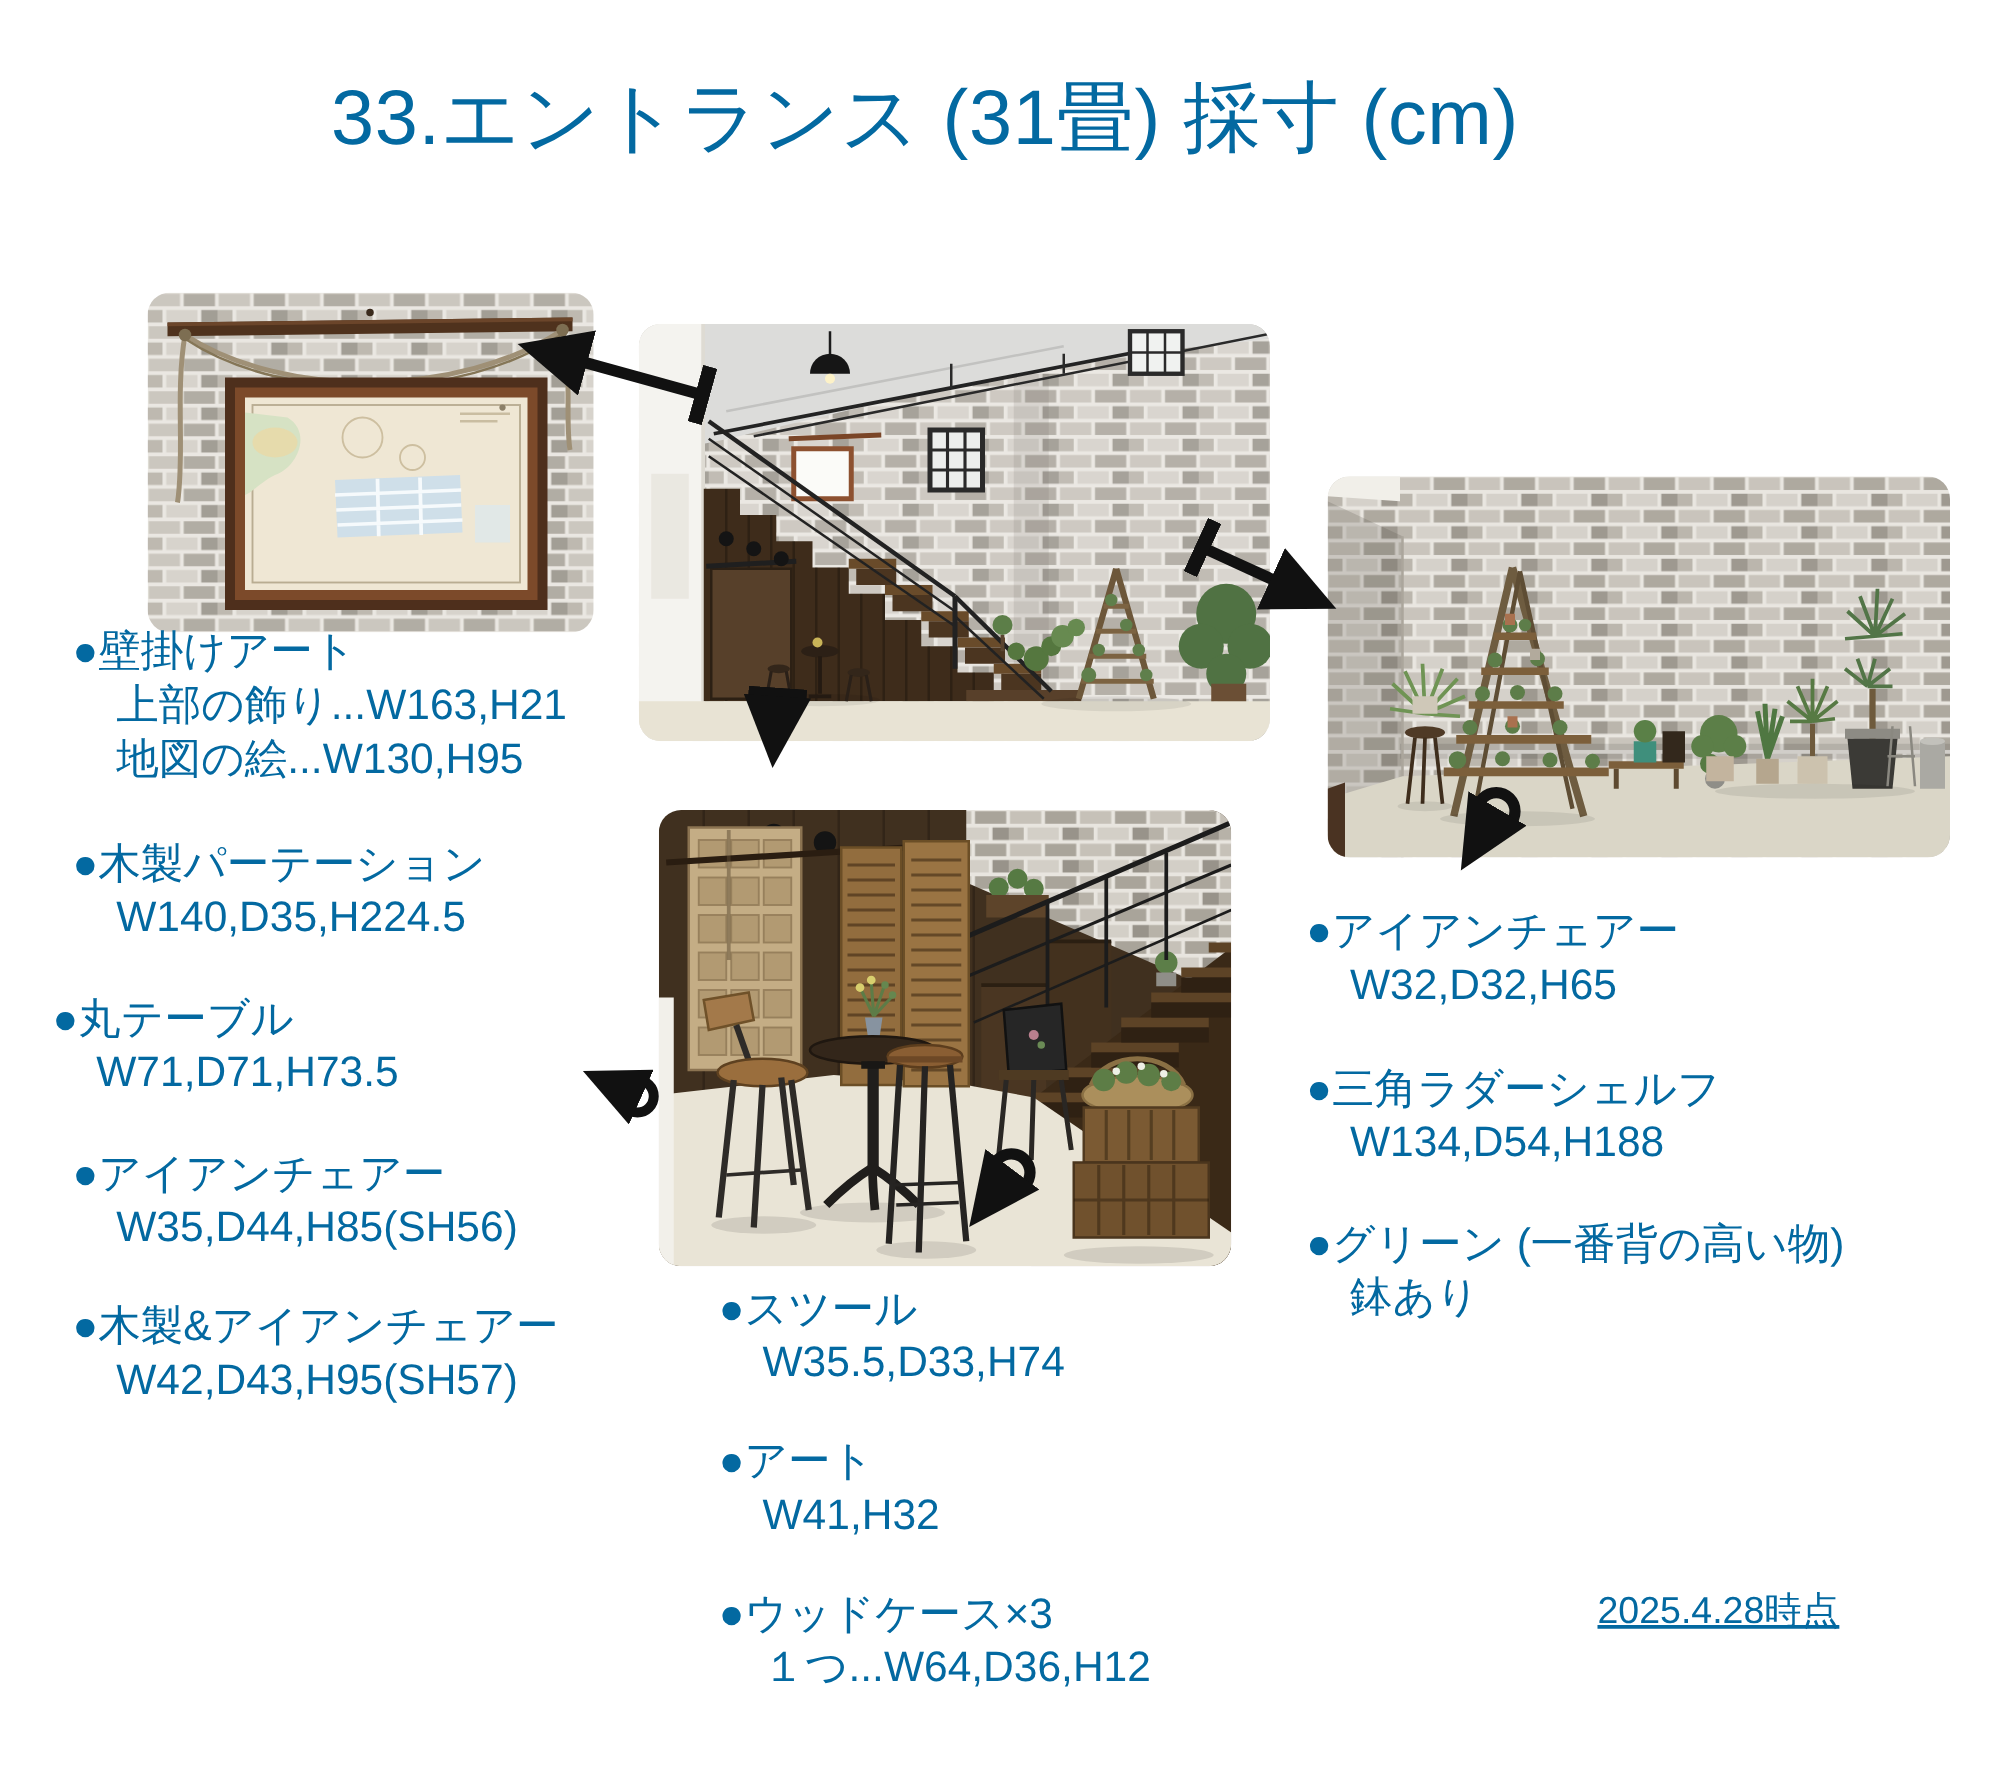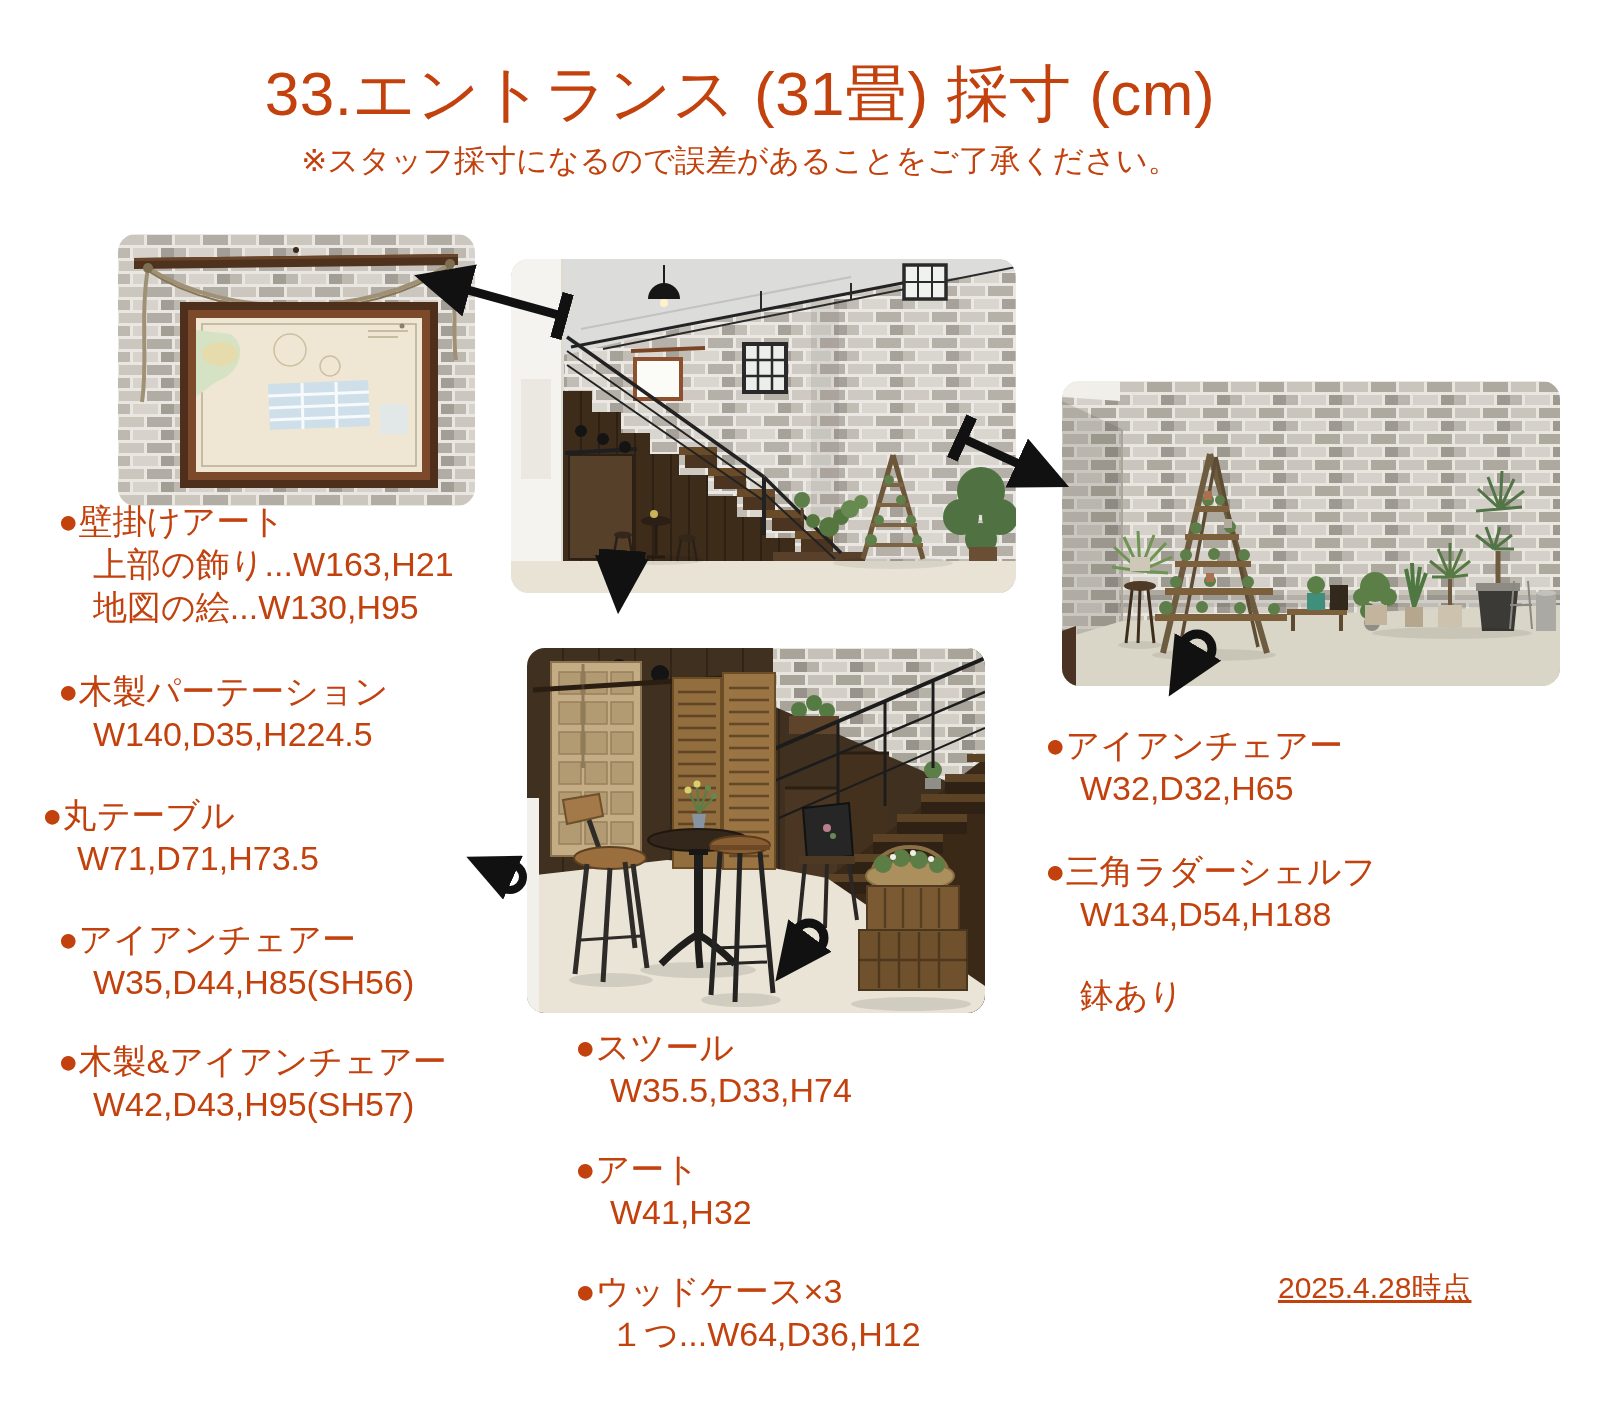--- a/index.html
+++ b/index.html
@@ -1,18 +1,18 @@
 <!DOCTYPE html>
 <html><head>
 <meta charset="utf-8">
 <style>
   html,body{margin:0;padding:0;background:#ffffff;}
   #page{
     position:relative;width:1600px;height:1412px;background:#ffffff;overflow:hidden;
-    font-family:"Liberation Sans","DejaVu Sans",sans-serif;color:#c2410c;
+    font-family:"Liberation Sans","DejaVu Sans",sans-serif;color:#0369a1;
   }
   .title{position:absolute;left:0;top:52px;width:1480px;text-align:center;
          font-size:62px;font-weight:500;letter-spacing:0.5px;}
   .subtitle{position:absolute;left:0;top:140px;width:1480px;text-align:center;
          font-size:31px;font-weight:400;}
   .item{position:absolute;font-size:34px;line-height:43px;white-space:nowrap;}
   .item .line{padding-left:35px;}
   .date-note{position:absolute;left:1278px;top:1268px;font-size:30px;text-decoration:underline;}
   .photo{position:absolute;border-radius:18px;overflow:hidden;}
   .photo svg{display:block;width:100%;height:100%;}
@@ -21,21 +21,20 @@
   #photoC{left:1022px;top:365px;width:498px;height:305px;}
   #photoD{left:487px;top:632px;width:458px;height:365px;}
   #connectors{position:absolute;left:0;top:0;width:1600px;height:1412px;pointer-events:none;}
 </style>
 </head>
 <body>
 
 <div id="page">
 
   <div class="title">33.エントランス (31畳) 採寸 (cm)</div>
-  <div class="subtitle">※スタッフ採寸になるので誤差があることをご了承ください。</div>
 
   <figure class="photo" id="photoA">
     <svg viewBox="0 0 357 272">
       <defs>
         <pattern id="bkA" width="56" height="26" patternUnits="userSpaceOnUse">
           <rect width="56" height="26" fill="#e8e5df"></rect>
           <rect x="1" y="1" width="25" height="10" fill="#c6c1b8"></rect>
           <rect x="29" y="1" width="25" height="10" fill="#a9a49a"></rect>
           <rect x="-13" y="14" width="25" height="10" fill="#b7b2a8"></rect>
           <rect x="15" y="14" width="25" height="10" fill="#d3cfc7"></rect>
@@ -498,20 +497,21 @@
   </div>
   <div class="item" style="left:1045px;top:724px">
     <div>●アイアンチェアー</div>
     <div class="line">W32,D32,H65</div>
   </div>
   <div class="item" style="left:1045px;top:850px">
     <div>●三角ラダーシェルフ</div>
     <div class="line">W134,D54,H188</div>
   </div>
   <div class="item" style="left:1045px;top:974px">
+    <div>●グリーン (一番背の高い物)</div>
     <div class="line">鉢あり</div>
   </div>
 
   <div class="date-note">2025.4.28時点</div>
 
   <svg id="connectors" viewBox="0 0 1600 1412">
     <defs>
       <marker id="mHead" markerWidth="6.5" markerHeight="6" refX="4.8" refY="3" orient="auto">
         <path d="M0,0 L6.4,3 L0,6 Z" fill="#111111"></path>
       </marker>

